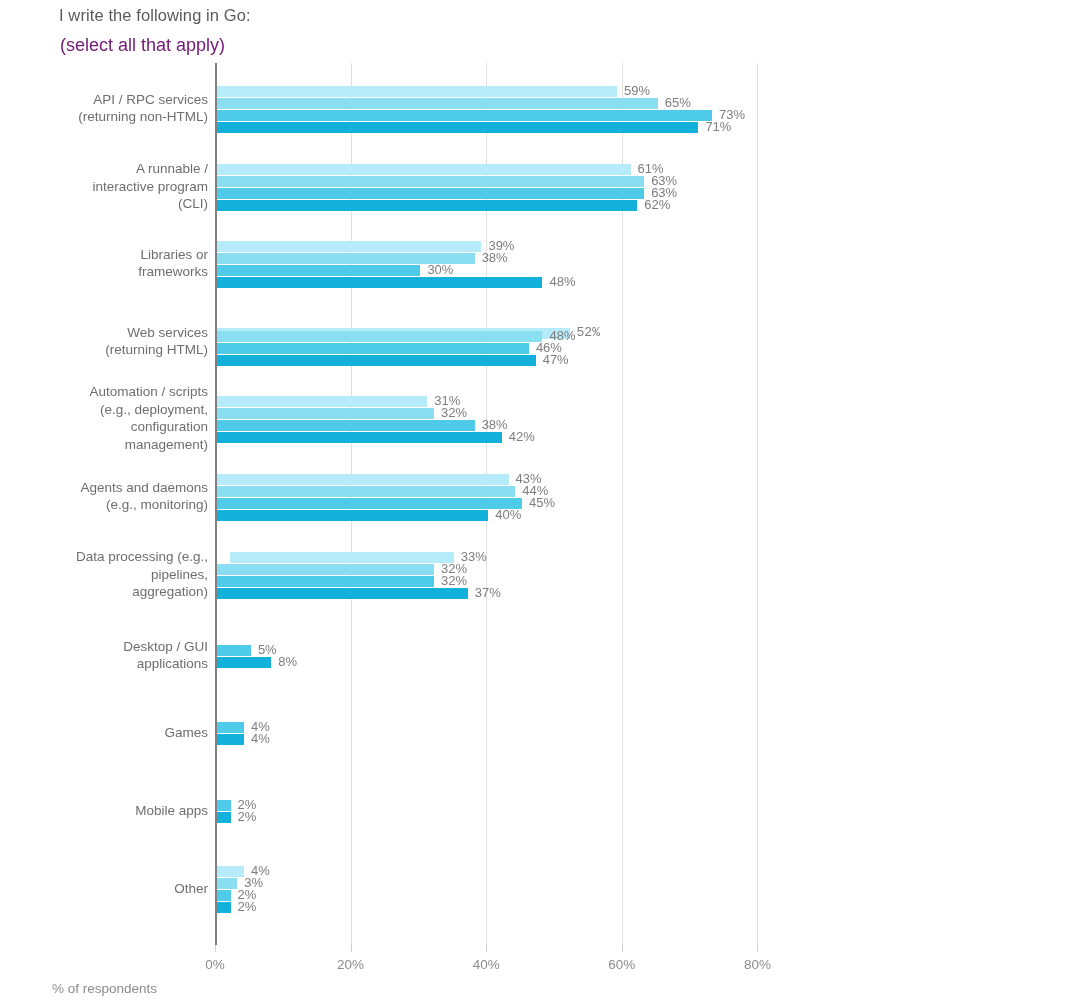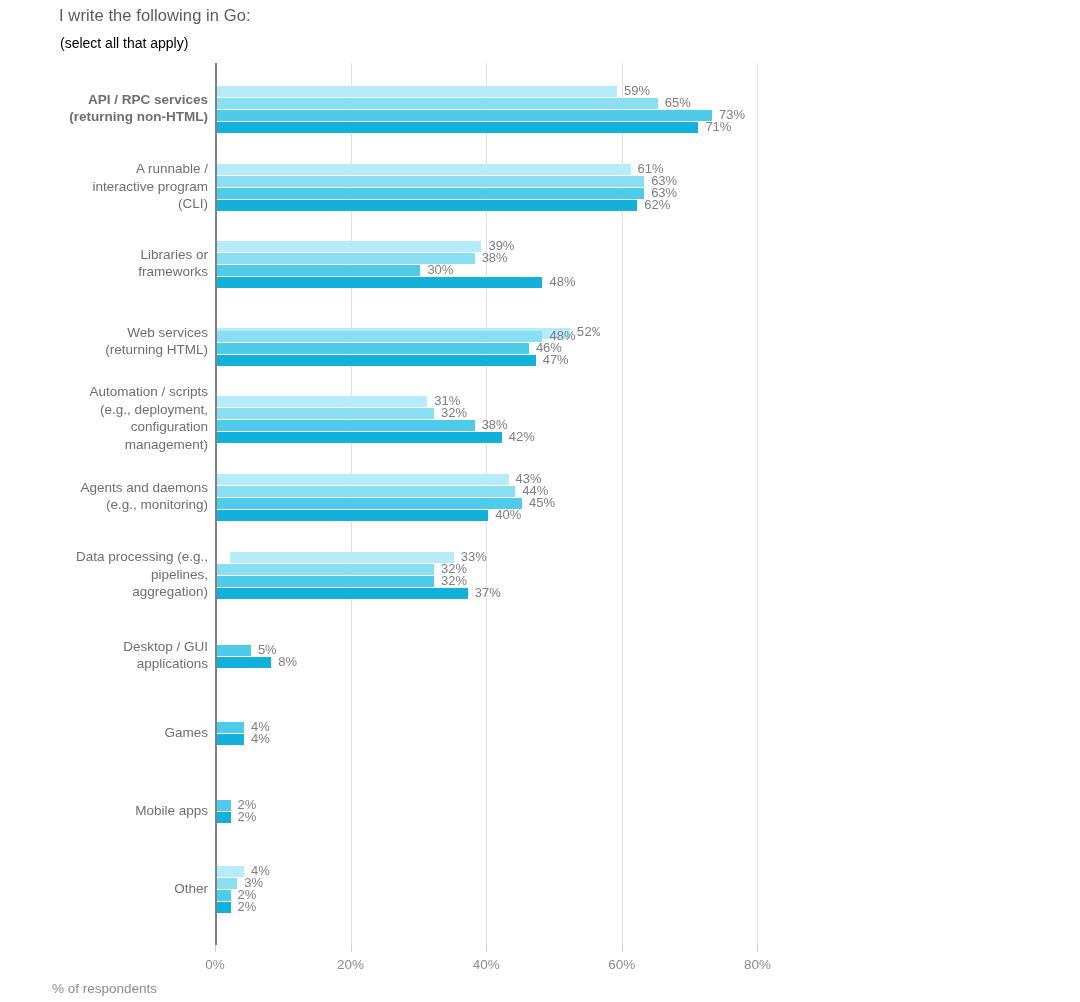--- a/index.html
+++ b/index.html
@@ -21,22 +21,22 @@
     position: absolute;
     left: 59px; top: 6px;
     font-size: 16.5px;
     color: #5a5a5a;
     letter-spacing: .1px;
     white-space: nowrap;
   }
   #chart-subtitle {
     position: absolute;
     left: 60px; top: 35px;
-    font-size: 14px;
-    color: #000000;
+    font-size: 18px;
+    color: #701a75;
     white-space: nowrap;
   }
   #yaxis-line {
     position: absolute;
     left: 215px; top: 63px;
     width: 2px; height: 882px;
     background: #808080;
   }
   .gridline {
     position: absolute;
@@ -265,21 +265,21 @@
       <div class="bar-row" style="top: 890px; width: 13.56px;">
         <div class="bar" style="width: 13.56px; background: rgb(78, 203, 232);"></div>
         <div class="bar-value" style="left: 20.56px;">2%</div>
       </div>
       <div class="bar-row" style="top: 902px; width: 13.56px;">
         <div class="bar" style="width: 13.56px; background: rgb(18, 176, 218);"></div>
         <div class="bar-value" style="left: 20.56px;">2%</div>
       </div>
     </div>
   <div id="labels-layer">
-      <div class="cat-label" style="top: 90.9px; left: 0px; right: auto; width: 208px; font-weight: bold;">API / RPC services
+      <div class="cat-label" style="top: 90.9px; left: 0px; right: auto; width: 208px;">API / RPC services
 (returning non-HTML)</div>
       <div class="cat-label" style="top: 160.1px; left: 0px; right: auto; width: 208px;">A runnable /
 interactive program
 (CLI)</div>
       <div class="cat-label" style="top: 245.9px; left: 0px; right: auto; width: 208px;">Libraries or
 frameworks</div>
       <div class="cat-label" style="top: 323.9px; left: 0px; right: auto; width: 208px;">Web services
 (returning HTML)</div>
       <div class="cat-label" style="top: 383.3px; left: 0px; right: auto; width: 208px;">Automation / scripts
 (e.g., deployment,

